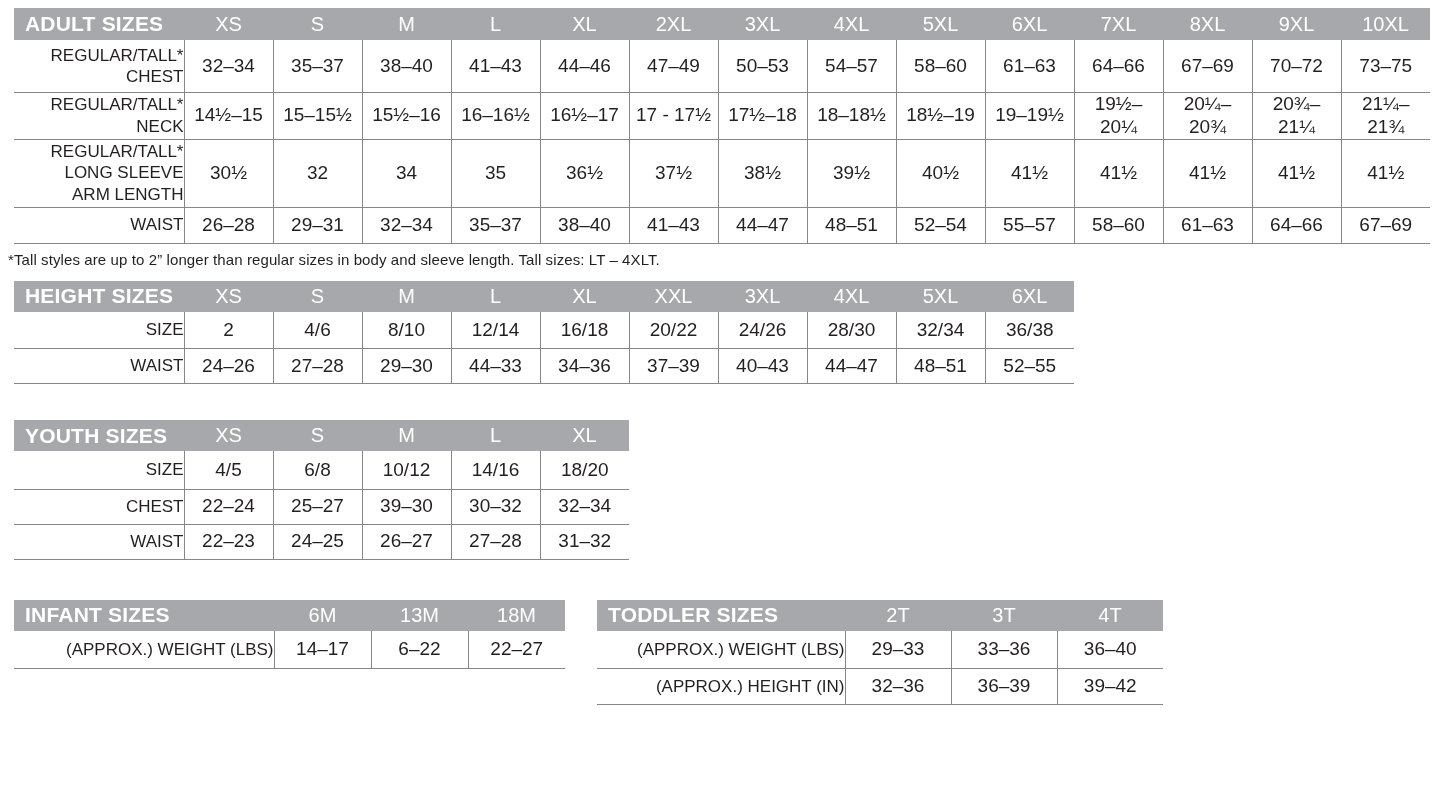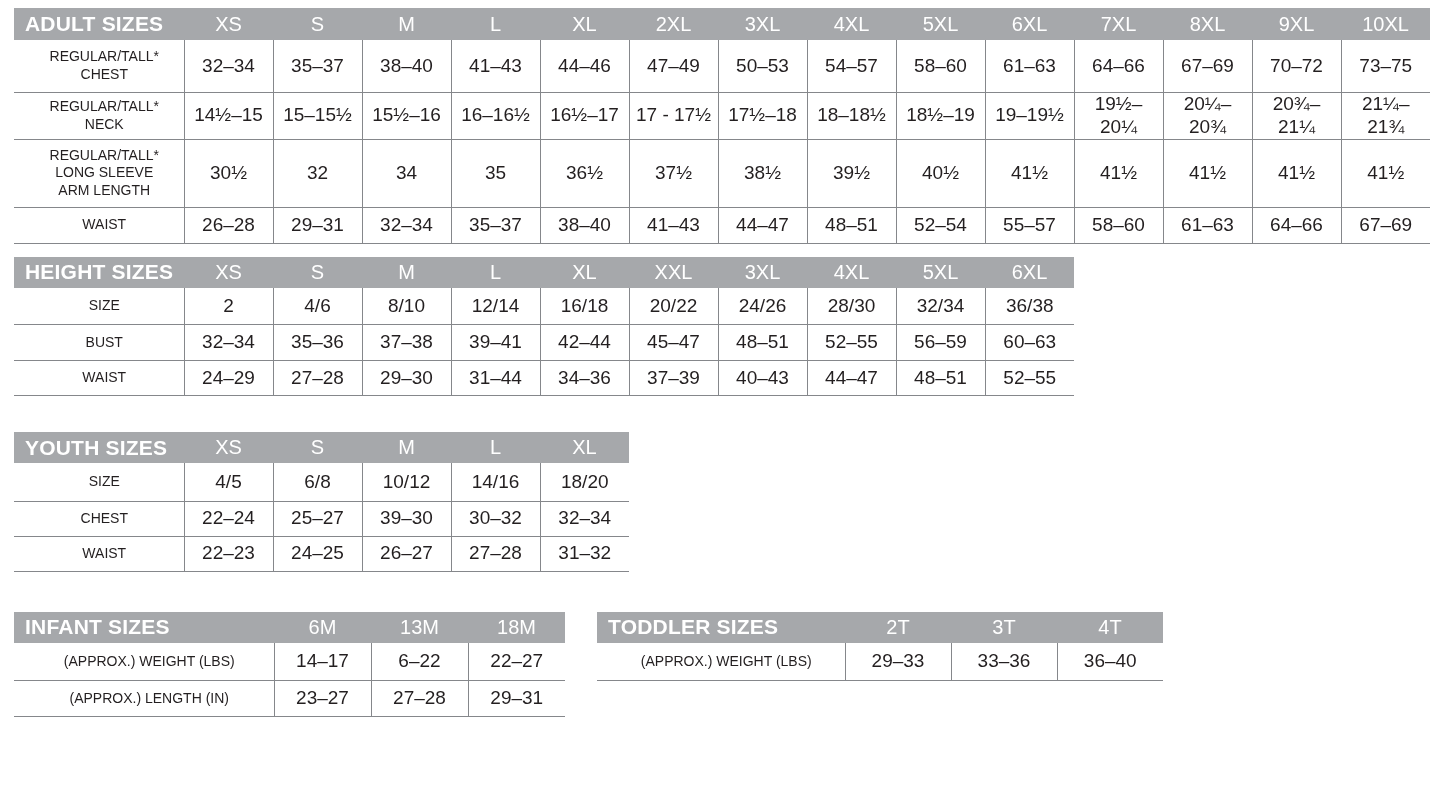--- a/index.html
+++ b/index.html
@@ -43,23 +43,23 @@
     border: 1px solid #85878b;
     font-weight: 400;
     font-size: 19px;
     text-align: center;
     vertical-align: middle;
     padding: 0;
     white-space: pre-line;
     line-height: 1.18;
   }
   tbody th.rowlabel {
-    text-align: center;
+    text-align: right;
     padding-left: 11px;
-    font-size: 14px;
+    font-size: 17px;
     line-height: 1.25;
   }
   tbody tr:first-child > * { border-top: none; }
   tbody tr > *:first-child { border-left: none; }
   tbody tr > *:last-child  { border-right: none; }
 
   .footnote {
     margin: 7px 0 0 -6px;
     font-size: 15px;
     letter-spacing: 0.1px;
@@ -186,20 +186,21 @@
             <td>55–57</td>
             <td>58–60</td>
             <td>61–63</td>
             <td>64–66</td>
             <td>67–69</td>
           </tr>
         </tbody>
       </table>
     </div>
 
+  <p class="footnote">*Tall styles are up to 2” longer than regular sizes in body and sleeve length. Tall sizes: LT – 4XLT.</p>
 
   <div class="tbl-ladies">
       <table>
         <colgroup>
           <col style="width: 170px;">
           <col style="width: 89px;">
           <col style="width: 89px;">
           <col style="width: 89px;">
           <col style="width: 89px;">
           <col style="width: 89px;">
@@ -231,39 +232,26 @@
             <td>4/6</td>
             <td>8/10</td>
             <td>12/14</td>
             <td>16/18</td>
             <td>20/22</td>
             <td>24/26</td>
             <td>28/30</td>
             <td>32/34</td>
             <td>36/38</td>
           </tr>
-          <tr style="height: 36px;">
-            <th class="rowlabel">BUST</th>
-            <td>32–34</td>
-            <td>35–36</td>
-            <td>37–38</td>
-            <td>39–41</td>
-            <td>42–44</td>
-            <td>45–47</td>
-            <td>48–51</td>
-            <td>52–55</td>
-            <td>56–59</td>
-            <td>60–63</td>
-          </tr>
           <tr style="height: 35px;">
             <th class="rowlabel">WAIST</th>
-            <td>24–29</td>
+            <td>24–26</td>
             <td>27–28</td>
             <td>29–30</td>
-            <td>31–44</td>
+            <td>44–33</td>
             <td>34–36</td>
             <td>37–39</td>
             <td>40–43</td>
             <td>44–47</td>
             <td>48–51</td>
             <td>52–55</td>
           </tr>
         </tbody>
       </table>
     </div>
@@ -334,26 +322,20 @@
               <th>18M</th>
             </tr>
           </thead>
           <tbody>
             <tr style="height: 38px;">
               <th class="rowlabel">(APPROX.) WEIGHT (LBS)</th>
               <td>14–17</td>
               <td>6–22</td>
               <td>22–27</td>
             </tr>
-            <tr style="height: 36px;">
-              <th class="rowlabel">(APPROX.) LENGTH (IN)</th>
-              <td>23–27</td>
-              <td>27–28</td>
-              <td>29–31</td>
-            </tr>
           </tbody>
         </table>
       </div>
 
     <div class="tbl-toddler">
         <table>
           <colgroup>
             <col style="width: 248px;">
             <col style="width: 106px;">
             <col style="width: 106px;">
@@ -367,18 +349,24 @@
               <th>4T</th>
             </tr>
           </thead>
           <tbody>
             <tr style="height: 38px;">
               <th class="rowlabel">(APPROX.) WEIGHT (LBS)</th>
               <td>29–33</td>
               <td>33–36</td>
               <td>36–40</td>
             </tr>
+            <tr style="height: 36px;">
+              <th class="rowlabel">(APPROX.) HEIGHT (IN)</th>
+              <td>32–36</td>
+              <td>36–39</td>
+              <td>39–42</td>
+            </tr>
           </tbody>
         </table>
       </div>
   </div>
 
 </div>
 
 </body></html>

